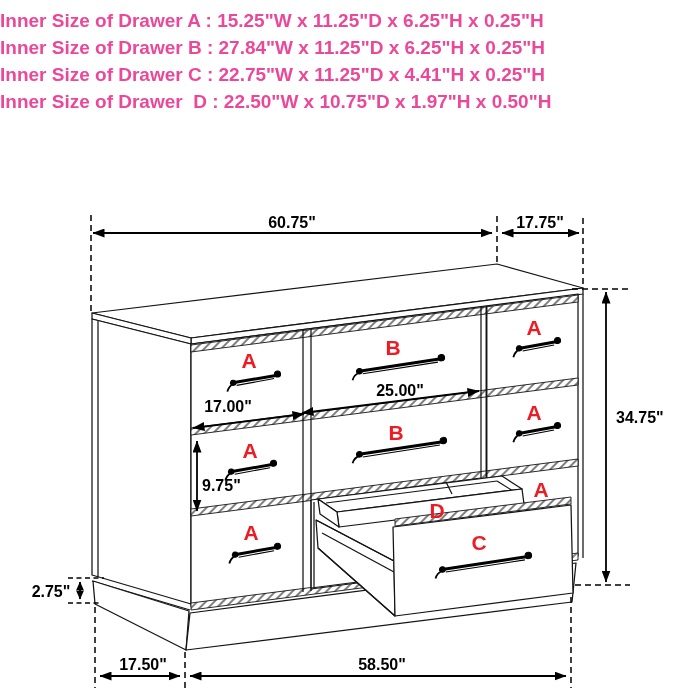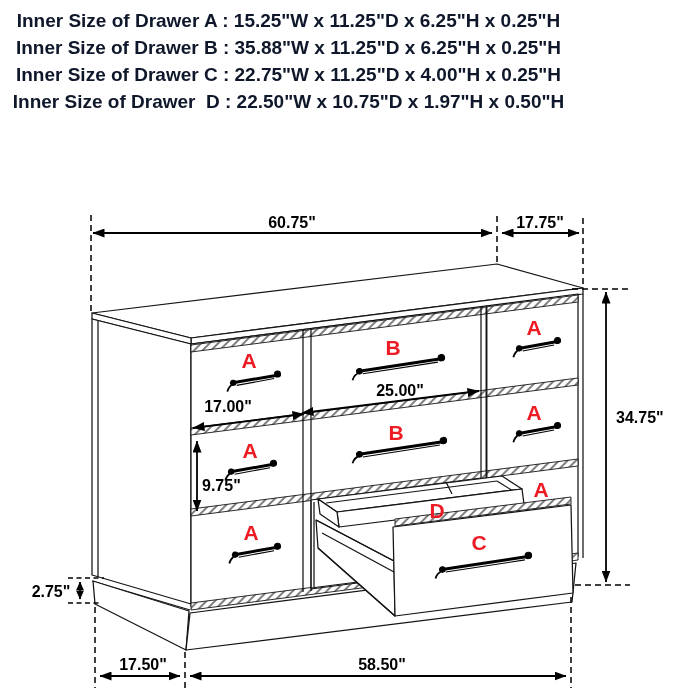--- a/index.html
+++ b/index.html
@@ -1,40 +1,40 @@
 <!DOCTYPE html>
 <html><head>
 <meta charset="utf-8">
 <style>
   html,body{margin:0;padding:0;background:#ffffff;}
   .stage{
     position:relative;width:700px;height:700px;background:#ffffff;
     font-family:"Liberation Sans","DejaVu Sans",sans-serif;overflow:hidden;
   }
   .spec-header{
-    position:absolute;top:7px;left:0;width:577px;text-align:center;
-    font-weight:bold;font-size:19px;line-height:27px;color:#0f172a;
+    position:absolute;top:7px;left:0;width:577px;text-align:left;
+    font-weight:bold;font-size:19px;line-height:27px;color:#ec4899;
   }
   .spec-header div{white-space:pre;}
   svg text{
     font-family:"Liberation Sans","DejaVu Sans",sans-serif;
     font-weight:bold;fill:#000;
   }
   svg .dim-label{font-size:16px;}
   svg .red-label{font-size:21px;fill:#ed1c24;}
 </style>
 </head>
 <body>
 
 <div class="stage">
 
   <div class="spec-header">
     <div>Inner Size of Drawer A : 15.25"W x 11.25"D x 6.25"H x 0.25"H</div>
-    <div>Inner Size of Drawer B : 35.88"W x 11.25"D x 6.25"H x 0.25"H</div>
-    <div>Inner Size of Drawer C : 22.75"W x 11.25"D x 4.00"H x 0.25"H</div>
+    <div>Inner Size of Drawer B : 27.84"W x 11.25"D x 6.25"H x 0.25"H</div>
+    <div>Inner Size of Drawer C : 22.75"W x 11.25"D x 4.41"H x 0.25"H</div>
     <div>Inner Size of Drawer  D : 22.50"W x 10.75"D x 1.97"H x 0.50"H</div>
   </div>
 
   <svg width="700" height="700" viewBox="0 0 700 700">
     <defs>
       <marker id="arr" viewBox="0 0 12 9" refX="11.5" refY="4.5" markerWidth="12" markerHeight="9" orient="auto-start-reverse" markerUnits="userSpaceOnUse">
         <path d="M0,0 L12,4.5 L0,9 z" fill="#000"></path>
       </marker>
       <marker id="arrs" viewBox="0 0 9 8" refX="8.5" refY="4" markerWidth="9" markerHeight="8" orient="auto-start-reverse" markerUnits="userSpaceOnUse">
         <path d="M0,0 L9,4 L0,8 z" fill="#000"></path>

